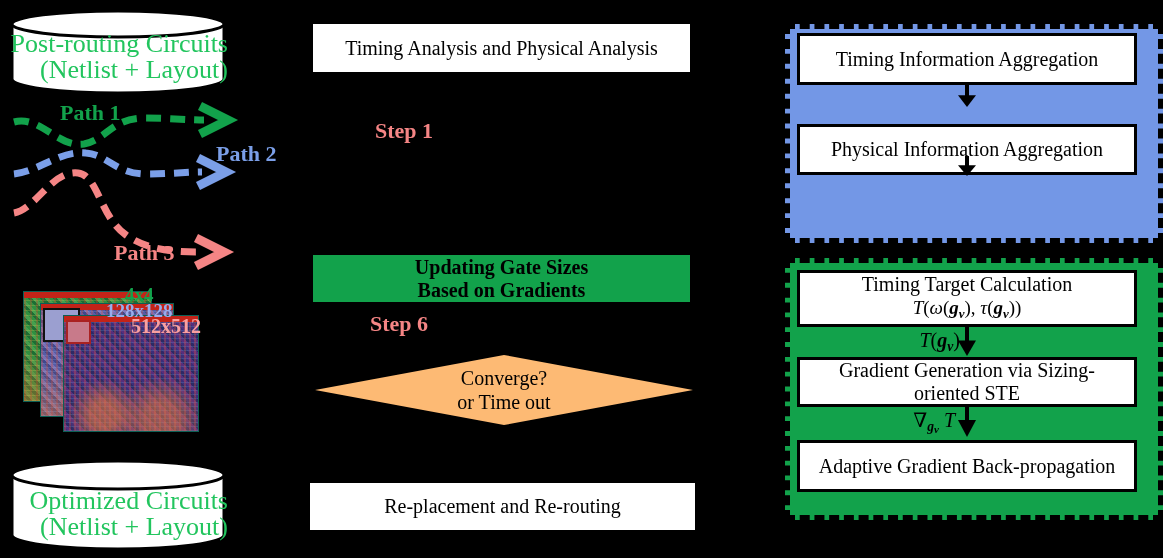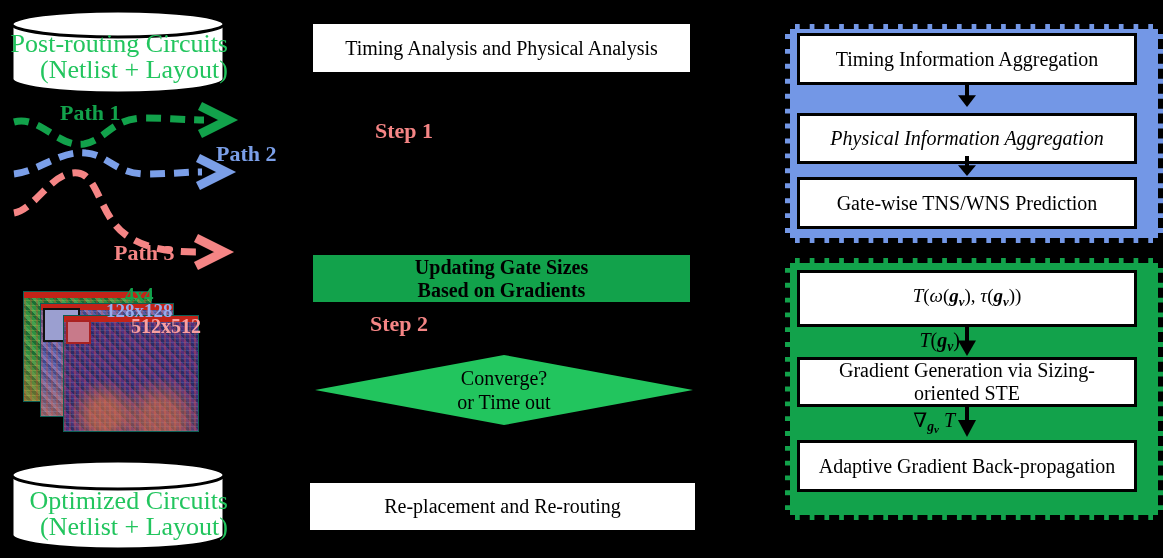--- a/index.html
+++ b/index.html
@@ -10,21 +10,21 @@
   
   .cyl-text{position:absolute;left:0;right:0;text-align:right;font-size:26px;line-height:25px;color:#22c55e;}
 
   
   .mbox{position:absolute;display:flex;flex-direction:column;align-items:center;justify-content:center;
         text-align:center;font-size:20px;line-height:23px;}
   .whitebox{background:#fff;}
   .bluebox{background:var(--blue);font-weight:700;}
   .greenbox{background:var(--green);font-weight:700;}
   .steplabel{position:absolute;color:var(--pink);font-weight:700;font-size:22px;}
-  .diamond{position:absolute;background:#22c55e;clip-path:polygon(50% 0,100% 50%,50% 100%,0 50%);
+  .diamond{position:absolute;background:#fdba74;clip-path:polygon(50% 0,100% 50%,50% 100%,0 50%);
            display:flex;flex-direction:column;align-items:center;justify-content:center;
            font-size:20px;line-height:24px;text-align:center;}
 
   
   .panel{position:absolute;border:5px dashed #000;}
   .panel.blue{background:var(--blue);}
   .panel.green{background:var(--green);}
   .stagebox{position:absolute;background:#fff;border:3px solid #000;display:flex;flex-direction:column;
             align-items:center;justify-content:center;text-align:center;font-size:20px;line-height:23px;}
   .varrow{position:absolute;width:22px;}
@@ -125,21 +125,21 @@
   </div>
 
   <div class="steplabel" style="left:375px;top:118px;">Step 1</div>
 
 
   <div class="mbox greenbox" style="left:313px;top:255px;width:377px;height:47px;">
     <div>Updating Gate Sizes</div>
     <div>Based on Gradients</div>
   </div>
 
-  <div class="steplabel" style="left:370px;top:311px;">Step 2</div>
+  <div class="steplabel" style="left:370px;top:311px;">Step 6</div>
 
   <div class="diamond" style="left:315px;top:355px;width:378px;height:70px;">
     <div>Converge?</div>
     <div>or Time out</div>
   </div>
 
   <div class="mbox whitebox" style="left:310px;top:483px;width:385px;height:47px;">
     <div>Re-placement and Re-routing</div>
   </div>
 
@@ -147,36 +147,34 @@
 
   <div class="stagebox" style="left:797px;top:33px;width:334px;height:46px;">
     <div>Timing Information Aggregation</div>
   </div>
   <div class="varrow" style="left:956px;top:85px;height:22px;">
     <svg viewBox="0 0 22 30" preserveAspectRatio="none">
         <line x1="11" y1="0" x2="11" y2="16" stroke="#000" stroke-width="4"></line>
         <polygon points="2,14 20,14 11,30" fill="#000"></polygon>
       </svg>
   </div>
-  <div class="stagebox" style="left:797px;top:113px;width:334px;height:45px;font-style:italic;">
+  <div class="stagebox" style="left:797px;top:124px;width:334px;height:45px;">
     <div>Physical Information Aggregation</div>
   </div>
   <div class="varrow" style="left:956px;top:156px;height:20px;">
     <svg viewBox="0 0 22 30" preserveAspectRatio="none">
         <line x1="11" y1="0" x2="11" y2="16" stroke="#000" stroke-width="4"></line>
         <polygon points="2,14 20,14 11,30" fill="#000"></polygon>
       </svg>
   </div>
-  <div class="stagebox" style="left:797px;top:177px;width:334px;height:46px;">
-    <div>Gate-wise TNS/WNS Prediction</div>
-  </div>
 
   <div class="panel green" style="left:785px;top:258px;width:368px;height:252px;"></div>
 
   <div class="stagebox" style="left:797px;top:270px;width:334px;height:51px;">
+    <div>Timing Target Calculation</div>
     <div class="fx" style="font-size:19px;"><span class="it">T</span><span>(</span><span class="it">ω</span><span>(</span><span class="bi">g</span><span class="bi sub">v</span><span>), </span><span class="it">τ</span><span>(</span><span class="bi">g</span><span class="bi sub">v</span><span>))</span></div>
   </div>
   <div class="flabel fx" style="left:860px;top:329px;width:100px;"><span class="it">T</span><span>(</span><span class="bi">g</span><span class="bi sub">v</span><span>)</span></div>
   <div class="varrow" style="left:956px;top:327px;height:29px;">
     <svg viewBox="0 0 22 30" preserveAspectRatio="none">
         <line x1="11" y1="0" x2="11" y2="16" stroke="#000" stroke-width="4"></line>
         <polygon points="2,14 20,14 11,30" fill="#000"></polygon>
       </svg>
   </div>
   <div class="stagebox" style="left:797px;top:357px;width:334px;height:44px;">

